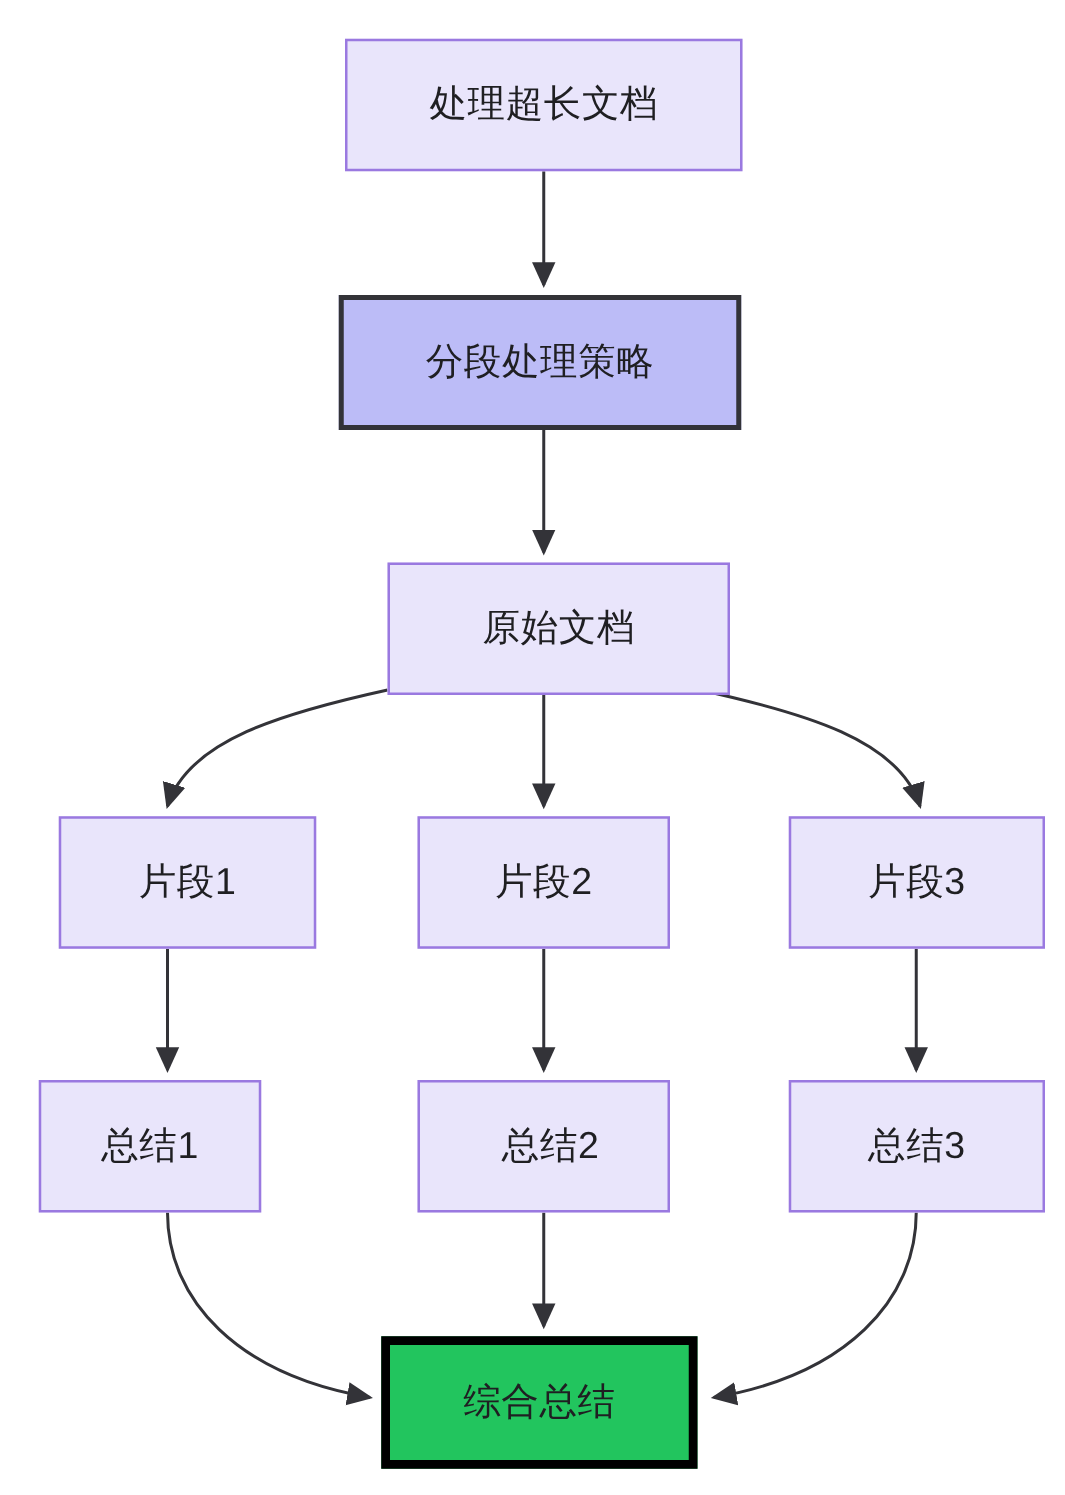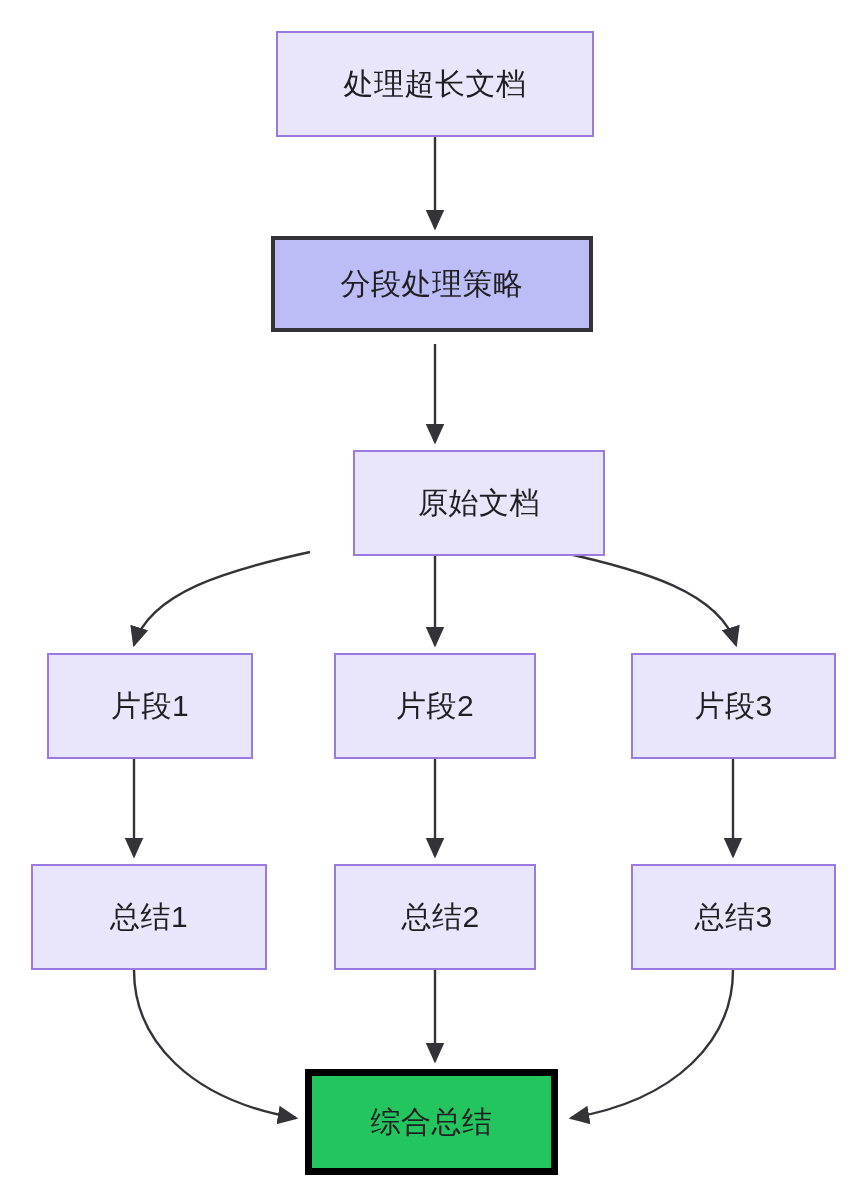--- a/index.html
+++ b/index.html
@@ -92,41 +92,41 @@
 
     <path d="M435,970 L435,1061" fill="none" stroke="#333338" stroke-width="2.4" marker-end="url(#arrowhead)"></path>
 
     <path d="M733,970 C733,1040 677,1100 571,1118" fill="none" stroke="#333338" stroke-width="2.4" marker-end="url(#arrowhead)"></path>
   </svg>
 
   <div class="node process" style="left:276px; top:31px; width:318px; height:106px;">
     <span class="node-label">处理超长文档</span>
   </div>
 
-  <div class="node emphasis" style="left:271px; top:236px; width:322px; height:96px;text-align:center;">
+  <div class="node emphasis" style="left:271px; top:236px; width:322px; height:108px;text-align:center;">
     <span class="node-label">分段处理策略</span>
   </div>
 
-  <div class="node process" style="left:310px; top:450px; width:252px; height:106px;margin-left:43px;">
+  <div class="node process" style="left:310px; top:450px; width:274px; height:106px;">
     <span class="node-label">原始文档</span>
   </div>
 
   <div class="node process" style="left:47px; top:653px; width:206px; height:106px;">
     <span class="node-label">片段1</span>
   </div>
 
   <div class="node process" style="left:334px; top:653px; width:202px; height:106px;text-align:center;">
     <span class="node-label">片段2</span>
   </div>
 
   <div class="node process" style="left:631px; top:653px; width:205px; height:106px;">
     <span class="node-label">片段3</span>
   </div>
 
-  <div class="node process" style="left:31px; top:864px; width:236px; height:106px;">
+  <div class="node process" style="left:31px; top:864px; width:178px; height:106px;">
     <span class="node-label">总结1</span>
   </div>
 
   <div class="node process" style="left:334px; top:864px; width:202px; height:106px;padding-left:11px;">
     <span class="node-label">总结2</span>
   </div>
 
   <div class="node process" style="left:631px; top:864px; width:205px; height:106px;">
     <span class="node-label">总结3</span>
   </div>

